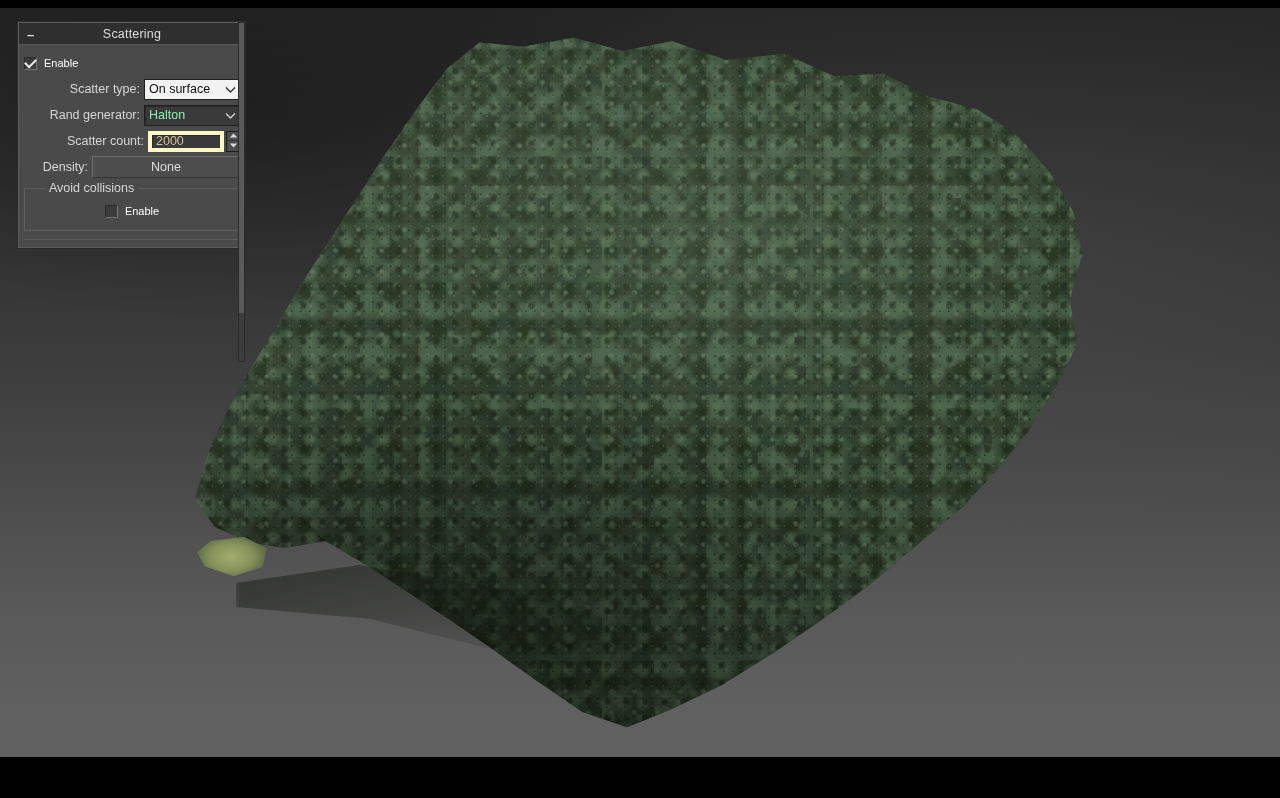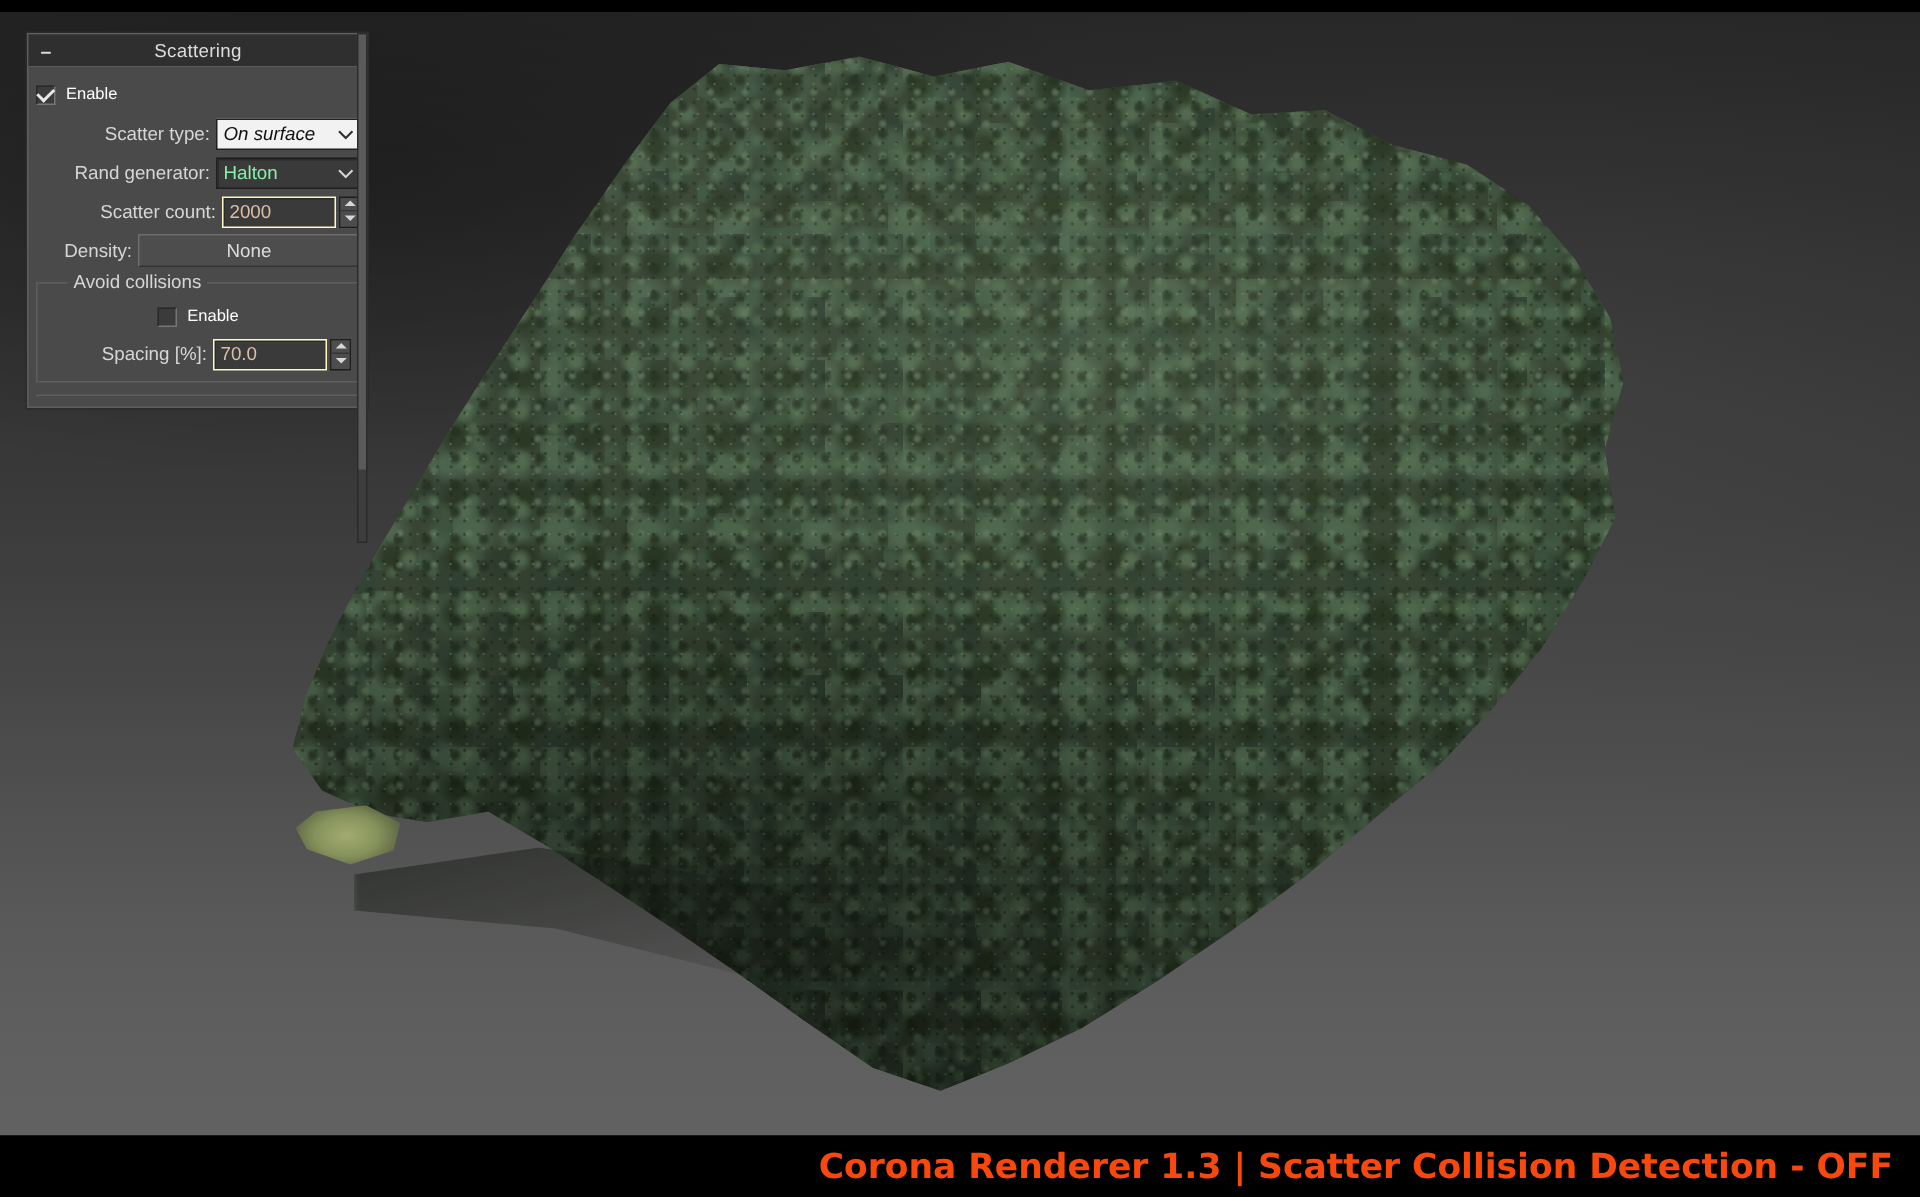--- a/index.html
+++ b/index.html
@@ -255,21 +255,21 @@
     width: 14px; height: 100%;
     display: flex; align-items: center; justify-content: center;
     flex: 0 0 auto;
   }
   .caret svg { display: block; }
 
   
   .spin-wrap { display: flex; align-items: stretch; height: 21px; flex: 0 0 auto; }
   .spin-field {
     background: #3a3a3a;
-    border: 1px solid #fef9c3;
+    border: 4px solid #fef9c3;
     box-shadow: inset 1px 1px 0 #2b2b2b;
     color: #d7bfa4;
     font-size: 12.5px;
     padding: 0 4px;
     display: flex;
     align-items: center;
   }
   .spin-btns {
     width: 14px;
     margin-left: 2px;
@@ -409,21 +409,21 @@
     <div class="panel-body">
 
       <div class="row">
         <span class="chk checked"></span>
         <span class="chk-label">Enable</span>
       </div>
 
       <div class="row">
         <span class="spacer"></span>
         <span class="row-label right">Scatter type:</span>
-        <span class="combo focused" style="width:96px;font-style:italic;">
+        <span class="combo focused" style="width:96px;">
           <span class="combo-text">On surface</span>
           <span class="caret">
             <svg width="11" height="7" viewBox="0 0 11 7">
                 <path d="M1 1.5 L5.5 6 L10 1.5" fill="none" stroke="#303030" stroke-width="1.4"></path>
               </svg>
           </span>
         </span>
       </div>
 
       <div class="row">
@@ -471,48 +471,26 @@
       <div class="groupbox">
         <span class="groupbox-title">Avoid collisions</span>
 
         <div class="row" style="margin-bottom:1px;">
           <span class="spacer"></span>
           <span class="chk"></span>
           <span class="chk-label">Enable</span>
           <span class="spacer"></span>
         </div>
 
-        <div class="row" style="margin-bottom:0;">
-          <span class="spacer"></span>
-          <span class="row-label right">Spacing [%]:</span>
-          <span class="spin-wrap">
-            <span class="spin-field" style="width:76px;">70.0</span>
-            <span class="spin-btns">
-              <span class="spin-up">
-                <svg width="9" height="5" viewBox="0 0 9 5">
-                    <path d="M4.5 0.6 L8.2 4.4 L0.8 4.4 Z" fill="#d7d7d7"></path>
-                  </svg>
-              </span>
-              <span class="spin-down">
-                <svg width="9" height="5" viewBox="0 0 9 5">
-                    <path d="M4.5 4.4 L0.8 0.6 L8.2 0.6 Z" fill="#d7d7d7"></path>
-                  </svg>
-              </span>
-            </span>
-          </span>
-        </div>
       </div>
 
       <div class="panel-sep"></div>
 
 
     </div>
   </div>
 
   <div class="panel-scrollbar">
     <div class="panel-scroll-thumb"></div>
   </div>
 
-  <div class="caption-bar">
-    <span class="caption-text">Corona  Renderer 1.3 | Scatter Collision Detection - OFF</span>
-  </div>
 
 </div>
 
 </body></html>

